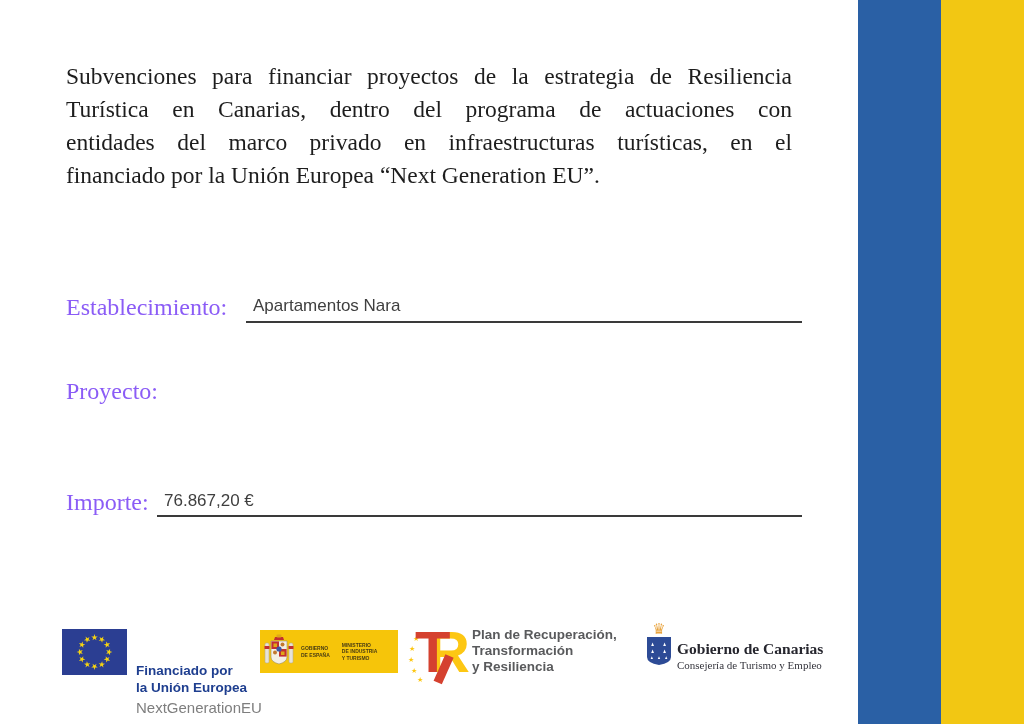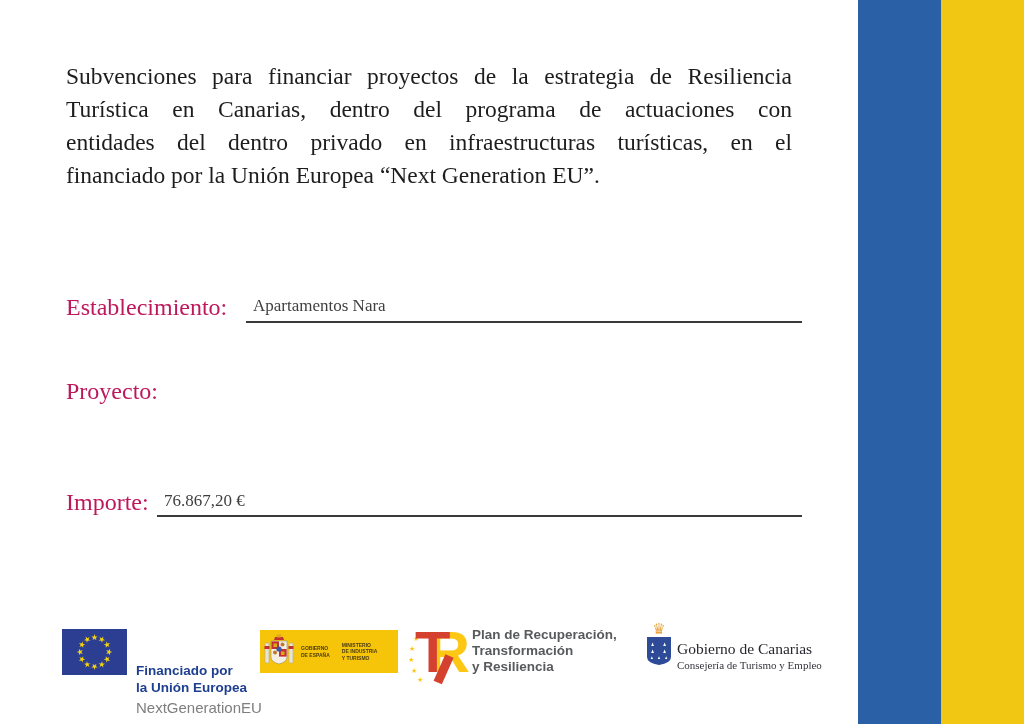--- a/index.html
+++ b/index.html
@@ -12,23 +12,23 @@
   .stripe-yellow{left:941px;width:83px;background:#f2c713;}
 
   
   .intro{position:absolute;left:66px;top:60px;width:726px;color:#1d1d1d;
          font-size:23.5px;line-height:33px;}
   .intro-line{text-align:justify;text-align-last:justify;white-space:normal;}
   .intro-line:last-child{text-align-last:left;}
 
   
   .field-row{position:absolute;left:66px;width:736px;}
-  .field-label{position:absolute;left:0;top:0;font-size:24px;line-height:27px;color:#be185d;}
+  .field-label{position:absolute;left:0;top:0;font-size:24px;line-height:27px;color:#8b5cf6;}
   .field-value{position:absolute;top:1px;border-bottom:2px solid #3a3a3a;box-sizing:border-box;
-               font-family:Liberation Serif, serif;font-size:17px;line-height:20px;
+               font-family:Liberation Sans, sans-serif;font-size:17px;line-height:20px;
                color:#3f3f3f;padding:1px 0 5px 7px;}
   .row-establecimiento{top:294px;height:29px;}
   .row-establecimiento .field-value{left:180px;width:556px;height:28px;}
   .row-proyecto{top:378px;height:27px;}
   .row-proyecto .field-value{left:104px;width:632px;height:26px;}
   .row-importe{top:464px;height:28px;margin-top:25px;}
   .row-importe .field-value{left:91px;width:645px;height:27px;}
 
   
   .eu-flag{position:absolute;left:62px;top:629px;}
@@ -50,35 +50,35 @@
   .plan-glyph .t{position:absolute;left:7px;top:0;font-family:"Liberation Sans",sans-serif;
                  font-size:58px;line-height:62px;font-weight:800;color:#d5412f;}
   .plan-glyph .leg{position:absolute;left:37px;top:35px;width:9px;height:29px;background:#d5412f;
                    transform:rotate(24deg);transform-origin:50% 0;}
   .plan-text{position:absolute;left:472px;top:627px;font-family:"Liberation Sans",sans-serif;
              font-size:13.5px;font-weight:bold;color:#595a5c;line-height:16px;}
 
   .can-emblem{position:absolute;left:645px;top:621px;width:28px;text-align:center;}
   .can-crown{color:#e8a23b;font-size:15px;line-height:16px;}
   .can-text{position:absolute;left:677px;top:640px;font-family:"Liberation Serif",serif;}
-  .can-text .b{font-size:15.5px;font-weight:normal;color:#26262e;line-height:17px;}
+  .can-text .b{font-size:15.5px;font-weight:bold;color:#26262e;line-height:17px;}
   .can-text .s{font-size:11px;color:#34343c;line-height:13px;margin-top:2px;}
 </style>
 </head>
 <body>
 
 <div>
 
   <div class="stripe stripe-blue"></div>
   <div class="stripe stripe-yellow"></div>
 
   <div class="intro">
     <div class="intro-line">Subvenciones para financiar proyectos de la estrategia de Resiliencia</div>
     <div class="intro-line">Turística en Canarias, dentro del programa de actuaciones con</div>
-    <div class="intro-line">entidades del dentro privado en infraestructuras turísticas, en el</div>
+    <div class="intro-line">entidades del marco privado en infraestructuras turísticas, en el</div>
     <div class="intro-line">financiado por la Unión Europea “Next Generation EU”.</div>
   </div>
 
   <div class="field-row row-establecimiento">
     <span class="field-label">Establecimiento:</span>
     <span class="field-value">Apartamentos Nara</span>
   </div>
   <div class="field-row row-proyecto">
     <span class="field-label">Proyecto:</span>
   </div>

